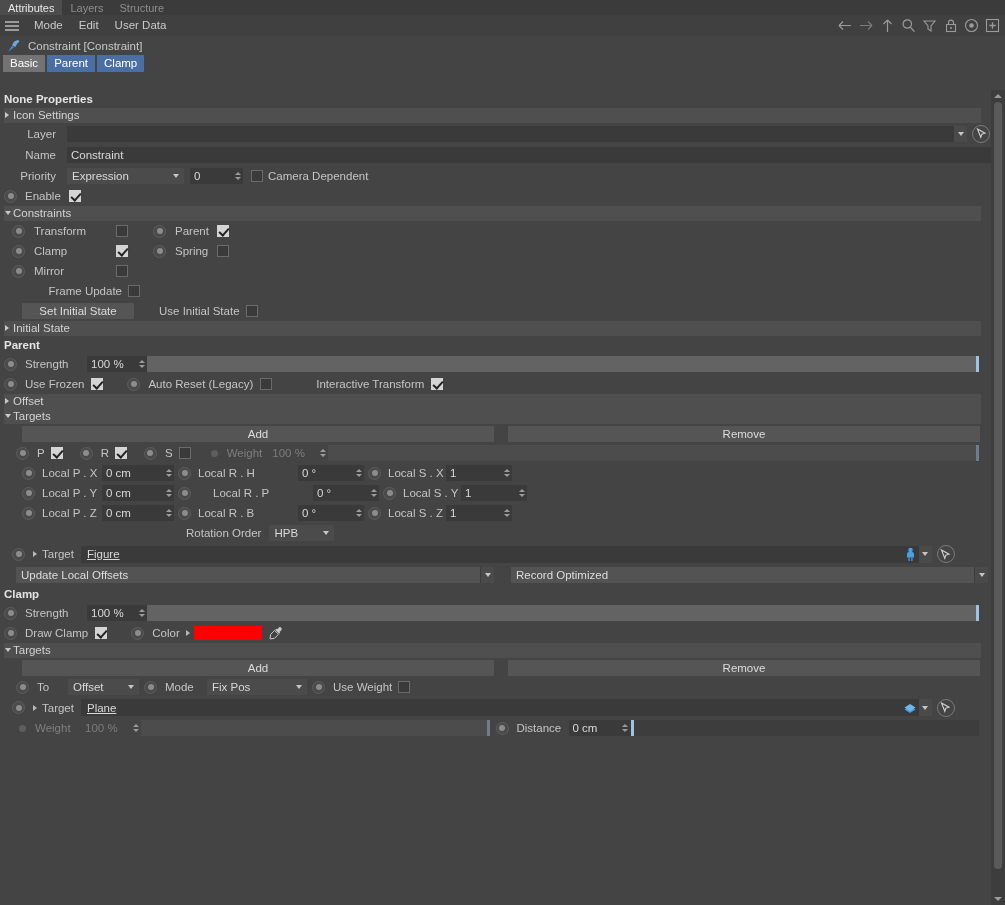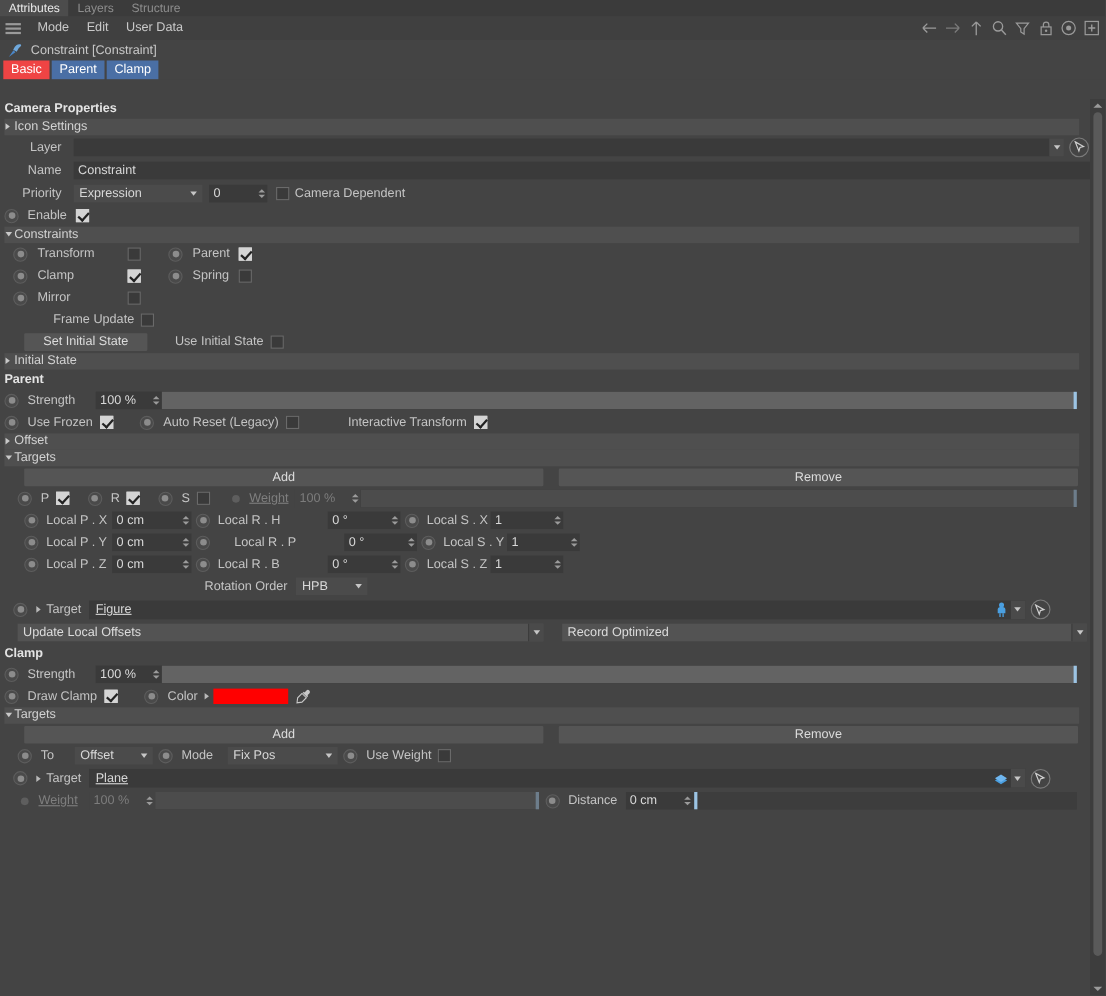--- a/index.html
+++ b/index.html
@@ -83,21 +83,21 @@
     position: absolute; left: 1px; top: 4px;
     width: 0; height: 0;
   }
   .arrow.closed { border-left: 4px solid #c8c8c8; border-top: 3.5px solid transparent; border-bottom: 3.5px solid transparent; }
   .arrow.open { border-top: 4px solid #c8c8c8; border-left: 3.5px solid transparent; border-right: 3.5px solid transparent; margin-top:1px;}
   .group.indent { margin-left: 16px; }
 
   .row { display: flex; align-items: center; height: 21px; padding-left: 4px; }
   .row.h20 { height: 20px; }
   .lbl { color: #c4c4c4; font-size: 11.5px; white-space: nowrap; }
-  .lbl.dim { color: #7f7f7f; text-decoration: underline; }
+  .lbl.dim { color: #7f7f7f; }
   .lbl.right { text-align: right; }
 
   
   .bullet {
     width: 13px; height: 13px; border-radius: 50%;
     background: #4a4a4a; border: 1px solid #5d5d5d;
     display: inline-flex; align-items:center; justify-content:center;
     flex: none; cursor: pointer;
   }
   .bullet::after { content:""; width:6px; height:6px; border-radius:50%; background:#8c8c8c; }
@@ -284,28 +284,28 @@
     <div class="pin">
       <svg width="16" height="14" viewBox="0 0 16 14">
           <path d="M13 1.5C11 0.5 8.5 1.8 7.5 3.6l-1.5 2.6 3.2 1.8 1.5-2.6C11.8 3.6 14 3 13 1.5z" fill="#6fa8dc"></path>
           <path d="M6.2 6.6L2 12.8l6-4.4z" fill="#4a86c8"></path>
         </svg>
     </div>
     <div class="objtitle">Constraint [Constraint]</div>
   </div>
 
   <div class="tabrow">
-    <div class="tabbtn" style="background: #ef4444;">Basic</div>
+    <div class="tabbtn" style="background: #737373;">Basic</div>
     <div class="tabbtn" style="background: rgb(74, 111, 165);">Parent</div>
     <div class="tabbtn" style="background: rgb(74, 111, 165);">Clamp</div>
   </div>
 
   <div class="content">
 
-    <div class="sechead">Camera Properties</div>
+    <div class="sechead">None Properties</div>
 
     <div class="group">
       <span class="arrow closed"></span>
       <span>Icon Settings</span>
     </div>
 
     <div class="row">
       <div class="lbl right" style="width:52px">Layer</div>
       <div class="field" style="width:887px;margin-left:11px"></div>
       <div class="chev-sm" style="height:16px"></div>

